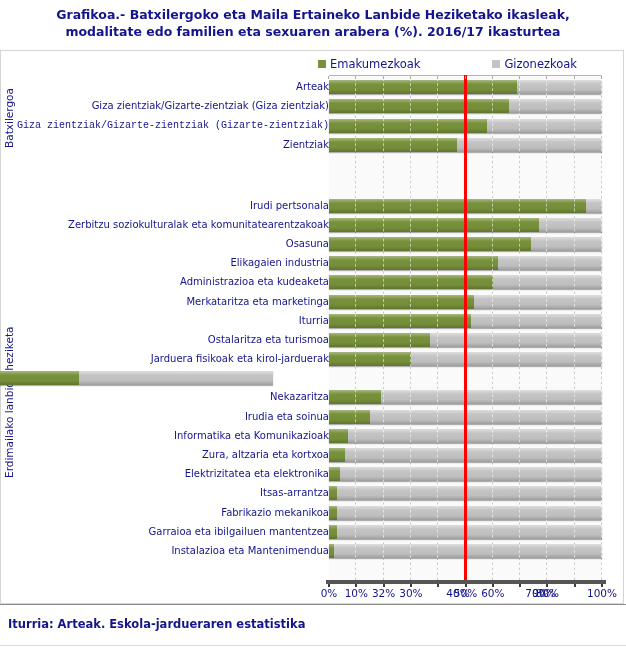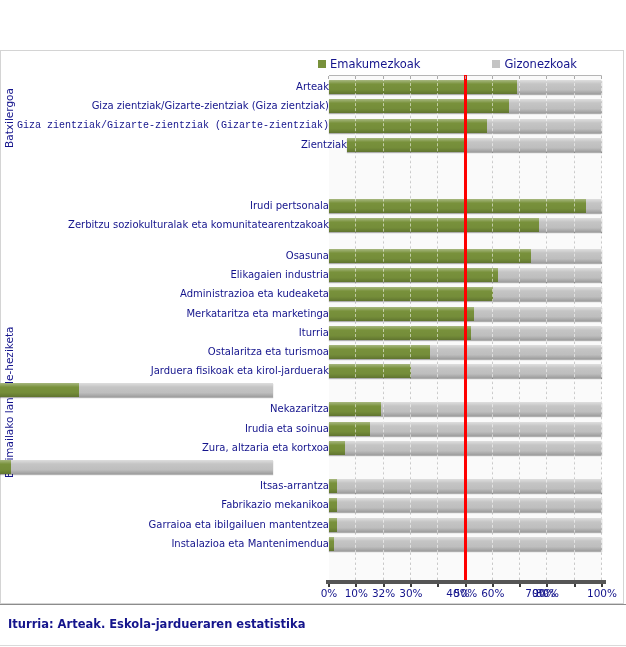--- a/index.html
+++ b/index.html
@@ -48,20 +48,24 @@
   .tick-label{position:absolute;top:587px;width:34px;text-align:center;font-size:10.5px;color:#14148C;white-space:nowrap;}
   .footer-sep{position:absolute;left:0;top:604px;width:626px;height:1px;background:#8C8C8C;}
   .footer-text{position:absolute;left:8px;top:617px;font-size:11.5px;font-weight:bold;color:#14148C;}
   .bottom-line{position:absolute;left:0;top:645px;width:626px;height:1px;background:#DADADA;}
 </style>
 </head>
 <body>
 
 <div class="page">
 
+  <div class="title">
+    <div>Grafikoa.- Batxilergoko eta Maila Ertaineko Lanbide Heziketako ikasleak,</div>
+    <div>modalitate edo familien eta sexuaren arabera (%). 2016/17 ikasturtea</div>
+  </div>
 
   <div class="chart-box"></div>
 
   <div class="legend">
     <div class="legend-item">
       <span class="swatch" id="swatch-0" style="background: rgb(120, 145, 59);"></span>
       <span class="legend-label">Emakumezkoak</span>
     </div>
     <div class="legend-item">
       <span class="swatch" id="swatch-1" style="background: rgb(196, 196, 196);"></span>
@@ -99,41 +103,41 @@
         <div class="track" style="background-color: rgb(196, 196, 196);">
           <div class="fill" style="background-color: rgb(120, 145, 59); width: 66%;"></div>
         </div>
       </div>
       <div class="bar-row" style="height: 19.5px; font-family: Liberation Mono, monospace;">
         <div class="row-label">Giza zientziak/Gizarte-zientziak (Gizarte-zientziak)</div>
         <div class="track" style="background-color: rgb(196, 196, 196);">
           <div class="fill" style="background-color: rgb(120, 145, 59); width: 58%;"></div>
         </div>
       </div>
-      <div class="bar-row" style="height: 19.5px; margin-left: 18px;">
+      <div class="bar-row" style="height: 19.5px;">
         <div class="row-label">Zientziak</div>
         <div class="track" style="background-color: rgb(196, 196, 196);">
           <div class="fill" style="background-color: rgb(120, 145, 59); width: 47%;"></div>
         </div>
       </div>
     </div>
   <div class="rows" id="rows-group-1" style="top:196px;">
       <div class="bar-row" style="height: 19.2px;">
         <div class="row-label">Irudi pertsonala</div>
         <div class="track" style="background-color: rgb(196, 196, 196);">
           <div class="fill" style="background-color: rgb(120, 145, 59); width: 94%;"></div>
         </div>
       </div>
       <div class="bar-row" style="height: 19.2px;">
         <div class="row-label">Zerbitzu soziokulturalak eta komunitatearentzakoak</div>
         <div class="track" style="background-color: rgb(196, 196, 196);">
           <div class="fill" style="background-color: rgb(120, 145, 59); width: 77%;"></div>
         </div>
       </div>
-      <div class="bar-row" style="height: 19.2px; margin-top: 12px;">
+      <div class="bar-row" style="height: 19.2px;">
         <div class="row-label">Osasuna</div>
         <div class="track" style="background-color: rgb(196, 196, 196);">
           <div class="fill" style="background-color: rgb(120, 145, 59); width: 74%;"></div>
         </div>
       </div>
       <div class="bar-row" style="height: 19.2px;">
         <div class="row-label">Elikagaien industria</div>
         <div class="track" style="background-color: rgb(196, 196, 196);">
           <div class="fill" style="background-color: rgb(120, 145, 59); width: 62%;"></div>
         </div>
@@ -179,26 +183,33 @@
           <div class="fill" style="background-color: rgb(120, 145, 59); width: 19%;"></div>
         </div>
       </div>
       <div class="bar-row" style="height: 19.2px;">
         <div class="row-label">Irudia eta soinua</div>
         <div class="track" style="background-color: rgb(196, 196, 196);">
           <div class="fill" style="background-color: rgb(120, 145, 59); width: 15%;"></div>
         </div>
       </div>
       <div class="bar-row" style="height: 19.2px;">
+        <div class="row-label">Informatika eta Komunikazioak</div>
+        <div class="track" style="background-color: rgb(196, 196, 196);">
+          <div class="fill" style="background-color: rgb(120, 145, 59); width: 7%;"></div>
+        </div>
+      </div>
+      <div class="bar-row" style="height: 19.2px;">
         <div class="row-label">Zura, altzaria eta kortxoa</div>
         <div class="track" style="background-color: rgb(196, 196, 196);">
           <div class="fill" style="background-color: rgb(120, 145, 59); width: 6%;"></div>
         </div>
       </div>
       <div class="bar-row" style="height: 19.2px;">
+        <div class="row-label">Elektrizitatea eta elektronika</div>
         <div class="track" style="background-color: rgb(196, 196, 196);">
           <div class="fill" style="background-color: rgb(120, 145, 59); width: 4%;"></div>
         </div>
       </div>
       <div class="bar-row" style="height: 19.2px;">
         <div class="row-label">Itsas-arrantza</div>
         <div class="track" style="background-color: rgb(196, 196, 196);">
           <div class="fill" style="background-color: rgb(120, 145, 59); width: 3%;"></div>
         </div>
       </div>

